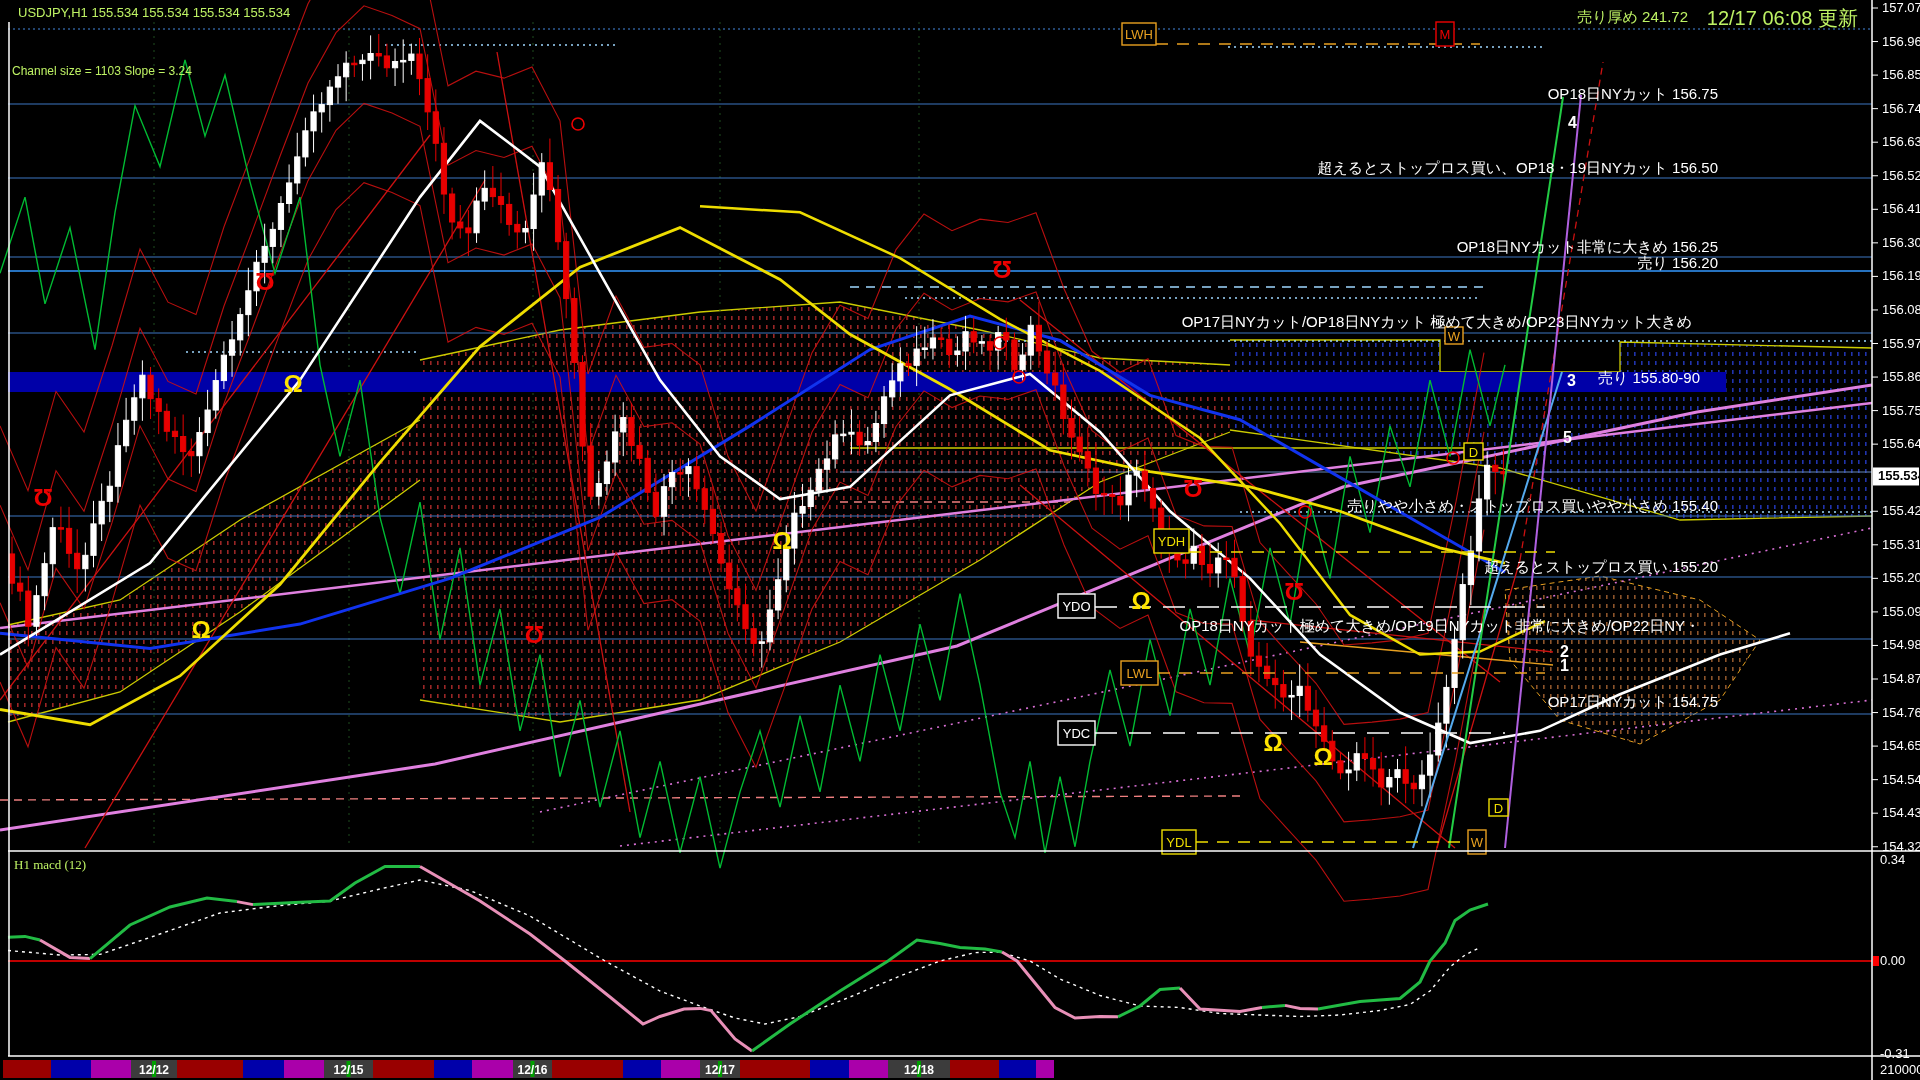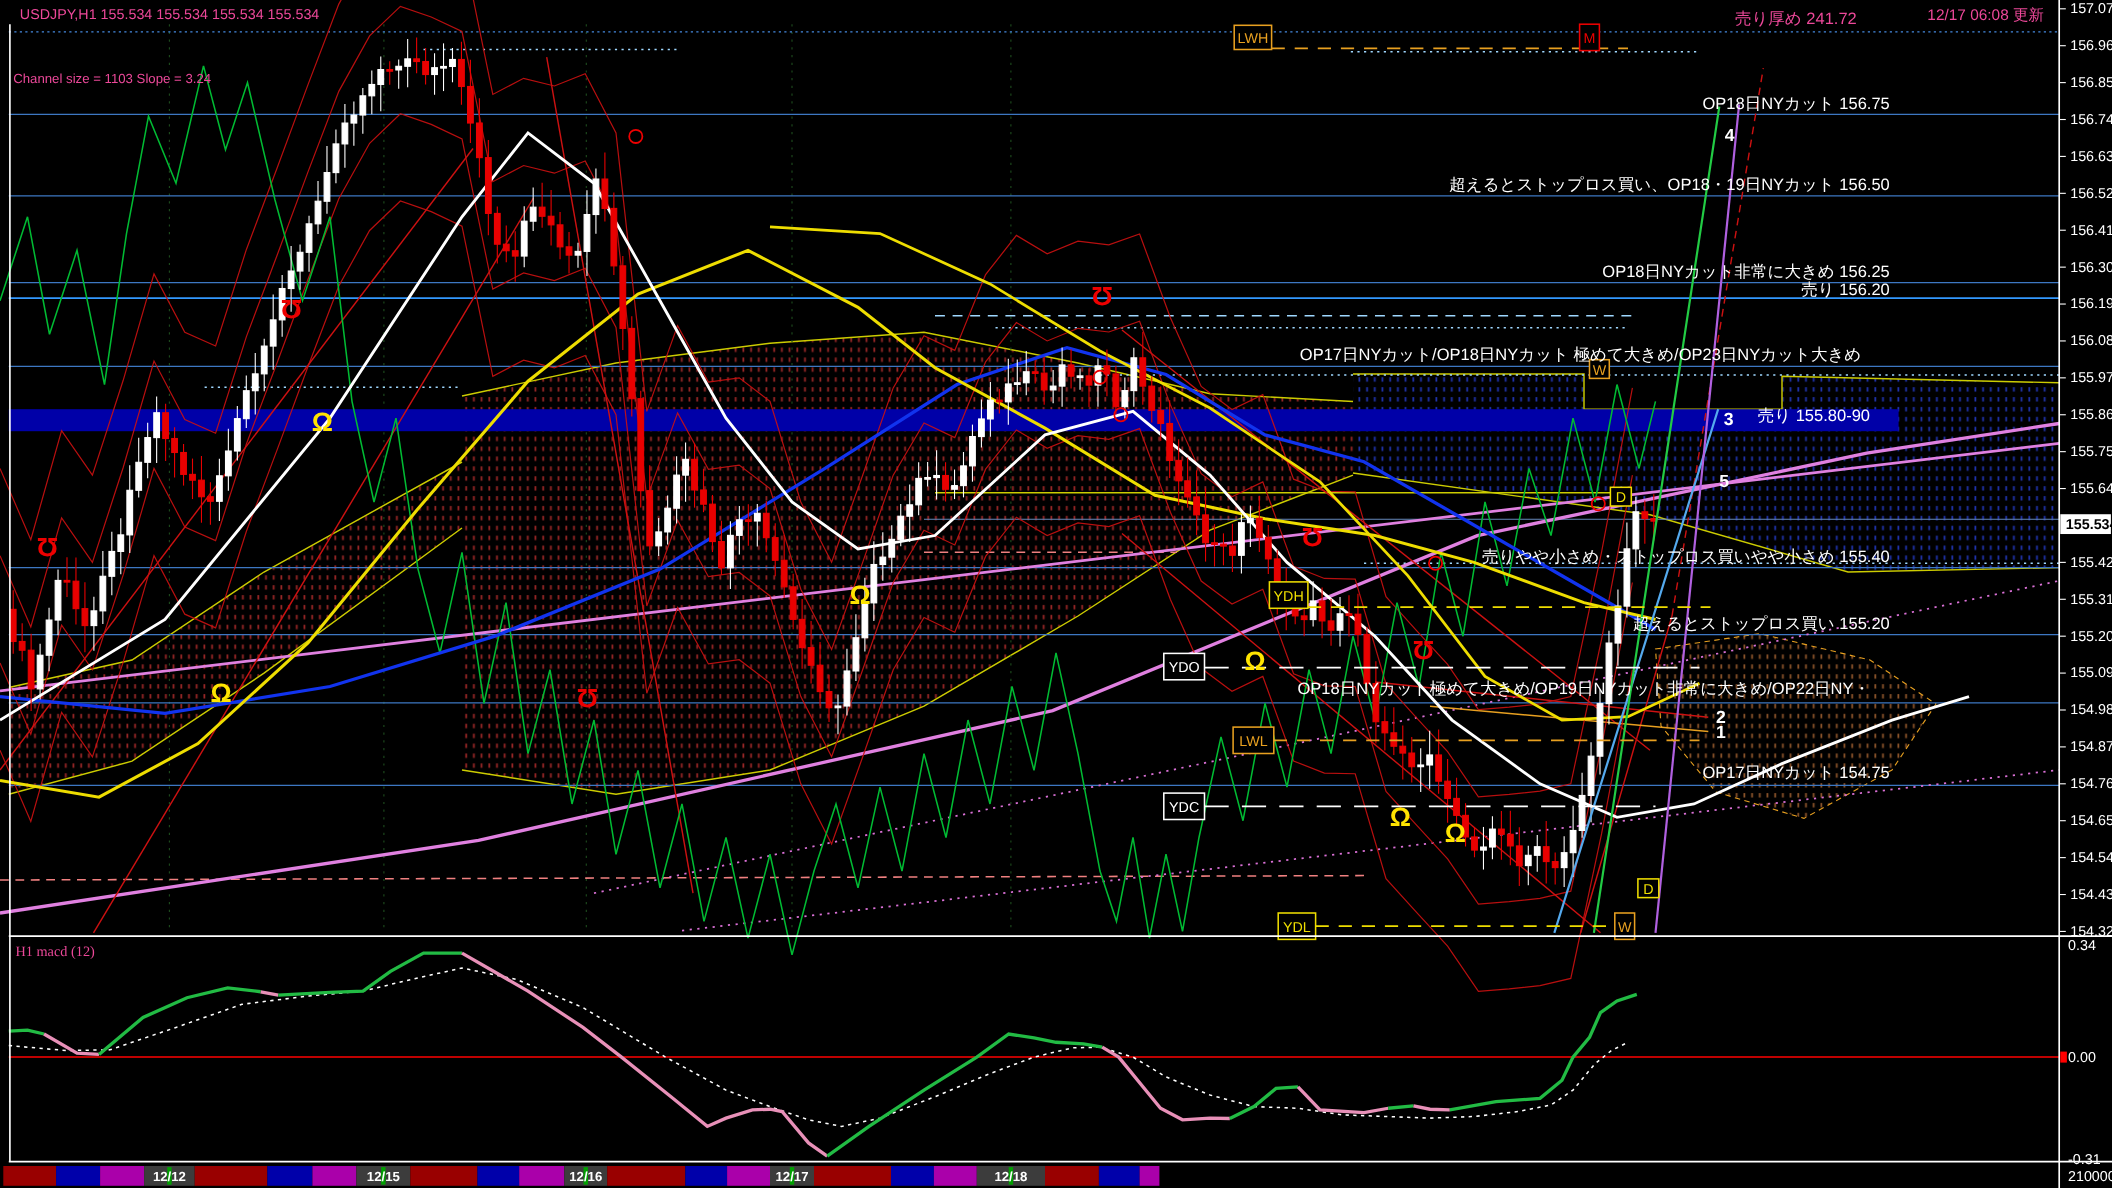--- a/index.html
+++ b/index.html
@@ -1,23 +1,23 @@
 <!DOCTYPE html>
 <html><head>
 <meta charset="utf-8">
 <style>
   html,body{margin:0;padding:0;background:#000;}
   #stage{position:relative;width:1920px;height:1080px;background:#000;overflow:hidden;
          font-family:"Liberation Sans",sans-serif;}
-  .ovl{position:absolute;color:#ec4899;white-space:nowrap;}
+  .ovl{position:absolute;color:#bef264;white-space:nowrap;}
   #ohlc-line{left:18px;top:5px;font-size:13px;}
   #channel-info{left:12px;top:64px;font-size:12px;}
   #watermark{left:74px;top:58px;font-size:74px;color:#e9e9e9;letter-spacing:2px;}
   #top-note{right:232px;top:8px;font-size:15px;}
-  #update-time{right:62px;top:5px;font-size:14px;}
+  #update-time{right:62px;top:5px;font-size:20px;}
   #macd-label{left:14px;top:857px;font-size:13px;font-family:Liberation Serif, serif;}
   svg{position:absolute;left:0;top:0;}
   text{font-family:"Liberation Sans",sans-serif;}
 </style>
 </head>
 <body>
 
 <div id="stage">
   <svg id="cv" width="1920" height="1080">
       <defs>

